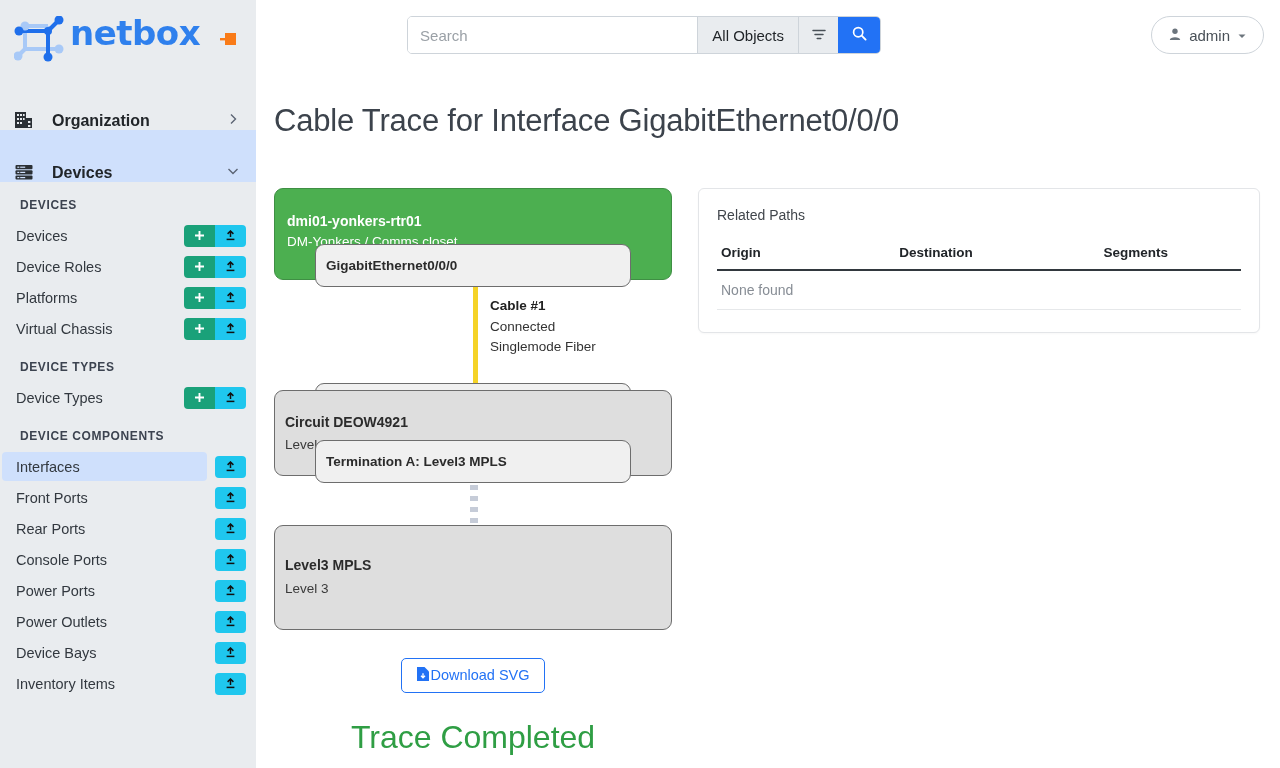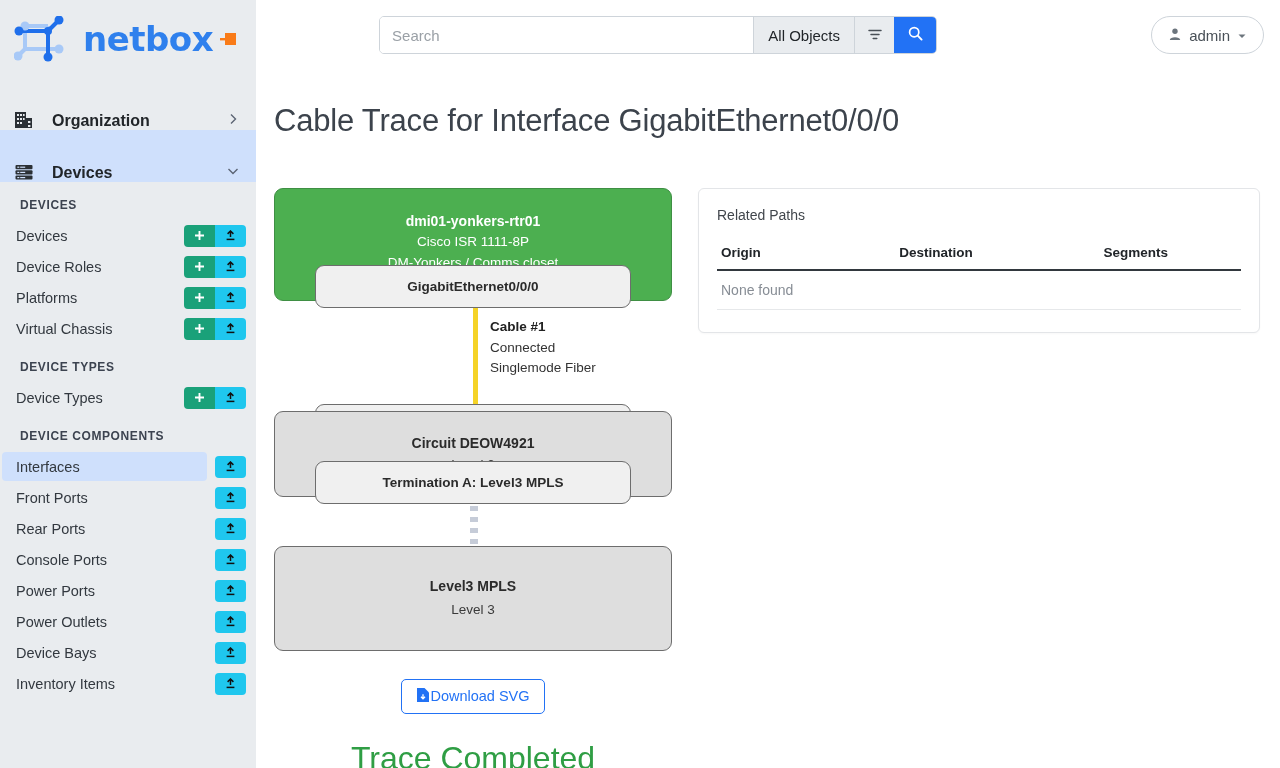--- a/index.html
+++ b/index.html
@@ -21,21 +21,21 @@
     width: 256px; min-width: 256px; height: 768px;
     background: #e9ecef;
     overflow: hidden;
     position: relative;
   }
   .brand {
     height: 78px;
     display: flex; align-items: center;
     padding: 0 16px 0 14px;
   }
-  .brand-logo { display: flex; align-items: center; gap: 17px; flex: 1; }
+  .brand-logo { display: flex; align-items: flex-start; gap: 4px; flex: 1; }
   .logo-mark { width: 52px; height: 46px; display: block; }
   .logo-word {
     font-size: 34px; font-weight: 700; color: #2f80ed;
     letter-spacing: -0.5px; line-height: 1;
     font-family: "DejaVu Sans", sans-serif;
   }
   .pin-icon { width: 22px; height: 22px; display: block; }
 
   .nav-group {
     display: flex; align-items: flex-end;
@@ -88,21 +88,21 @@
   .main { flex: 1; height: 768px; background: #fff; overflow: hidden; position: relative; }
 
   .topbar {
     height: 70px; display: flex; align-items: center;
     padding: 0 16px;
   }
   .search-wrap {
     display: flex; align-items: stretch; height: 38px;
     margin-left: auto; margin-right: auto;
     border: 1px solid #ced4da; border-radius: 5px; overflow: hidden;
-    width: 558px;
+    width: 474px;
   }
   .search-input {
     flex: 1; border: none; outline: none; background: #fff;
     padding: 0 12px; font-size: 15px; color: #212529;
     font-family: "Liberation Sans", sans-serif;
   }
   .search-input::placeholder { color: #9aa0a6; }
   .search-scope {
     display: flex; align-items: center; padding: 0 14px;
     background: #e9ecef; color: #212529; font-size: 15px;
@@ -133,21 +133,21 @@
   }
 
   .content { display: flex; padding: 28px 20px 0 18px; gap: 26px; }
   .trace-col { width: 398px; min-width: 398px; }
   .side-col { flex: 1; }
 
   
   .trace { position: relative; }
   .node {
     border-radius: 9px; border: 1px solid #5a5a5a;
-    text-align: center; position: relative;
+    text-align: left; position: relative;
   }
   .node-device {
     background: #4caf50; border-color: #3f8f44;
     padding: 22px 12px 26px 12px;
     color: #ffffff; width: 398px;
   }
   .node-title { font-size: 14px; font-weight: 700; line-height: 1.55; }
   .node-sub { font-size: 13.5px; font-weight: 400; line-height: 1.55; }
 
   .node-term {
@@ -543,21 +543,20 @@
 
     <h1 class="page-title">Cable Trace for Interface GigabitEthernet0/0/0</h1>
 
     <div class="content">
 
       <div class="trace-col">
         <div class="trace">
 
           <div class="node node-device">
             <div class="node-title">dmi01-yonkers-rtr01</div>
-            <div class="node-sub">Cisco ISR 1111-8P</div>
             <div class="node-sub">DM-Yonkers / Comms closet</div>
           </div>
 
           <div class="node node-term overlap-up">
             <span>GigabitEthernet0/0/0</span>
           </div>
 
           <div class="cable-seg">
             <div class="cable-line"></div>
             <div class="cable-labels">

